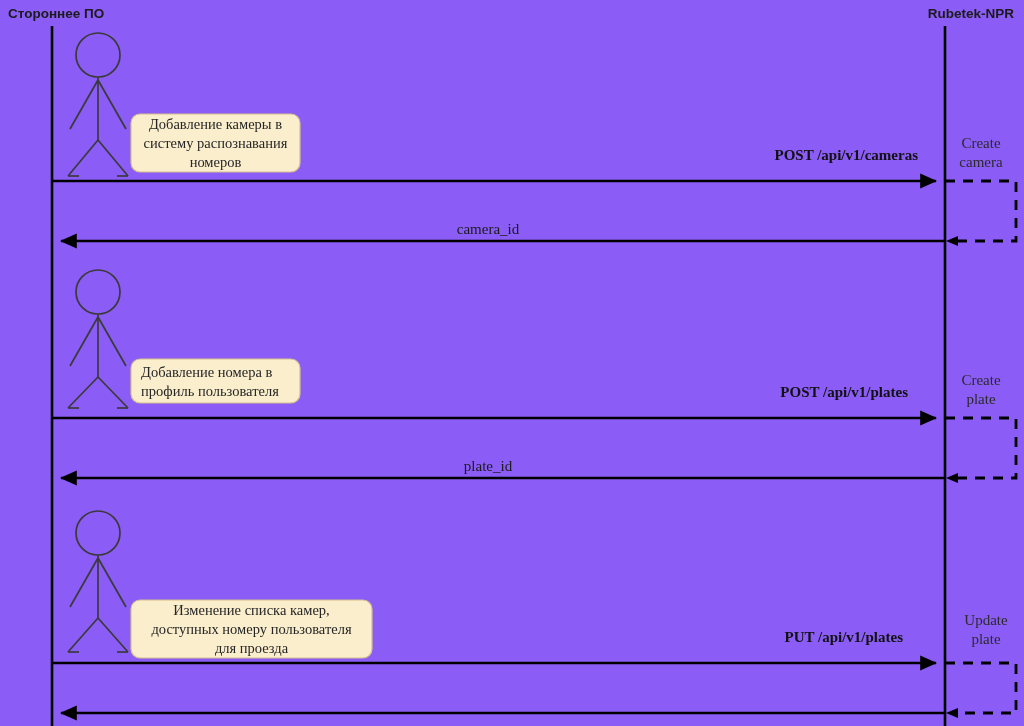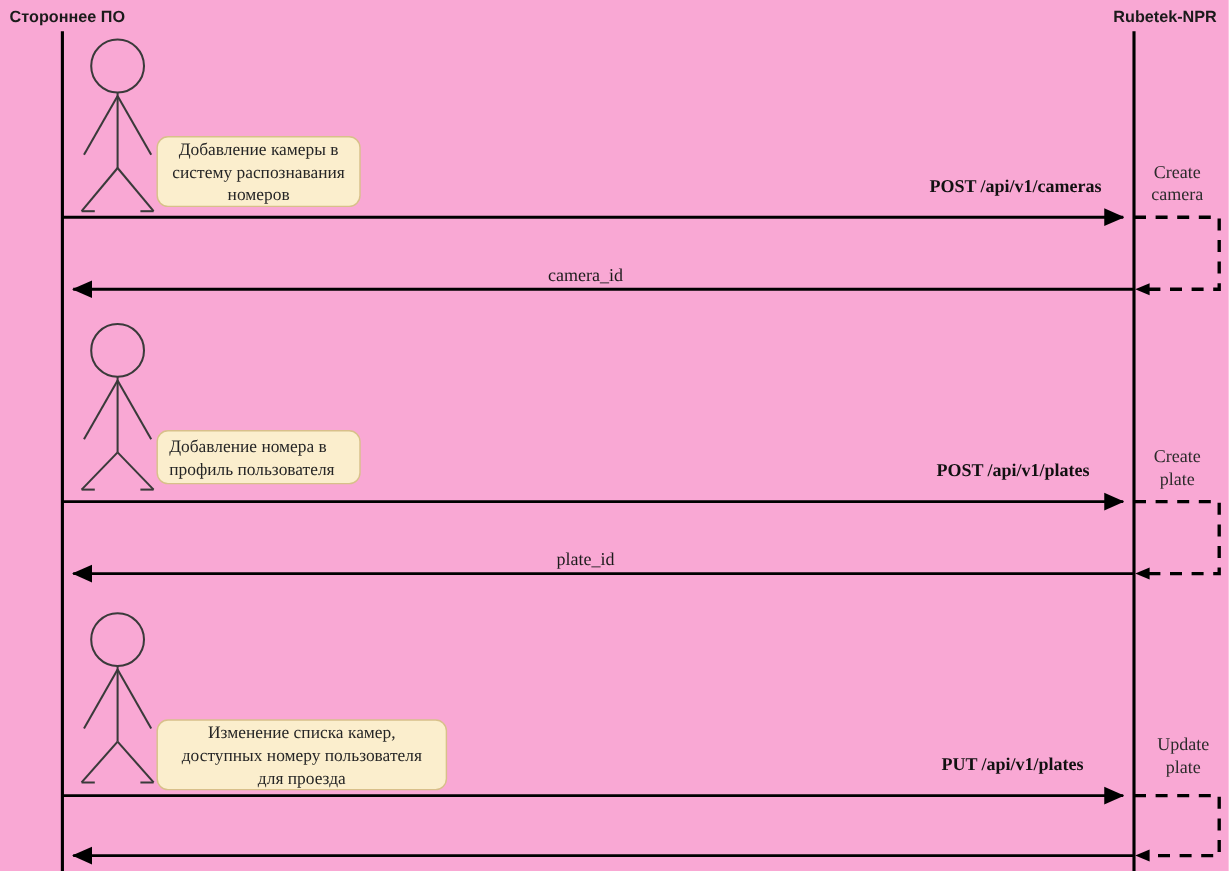--- a/index.html
+++ b/index.html
@@ -7,21 +7,21 @@
     padding: 0;
     background: #ffffff;
   }
   body {
     font-family: "Liberation Sans", sans-serif;
   }
   #diagram-root {
     position: relative;
     width: 1024px;
     height: 726px;
-    background: #f9a8d4;
+    background: #8b5cf6;
     overflow: hidden;
     text-decoration: underline;
   }
   #seq-svg {
     position: absolute;
     top: 0;
     left: 0;
     width: 1024px;
     height: 726px;
   }

